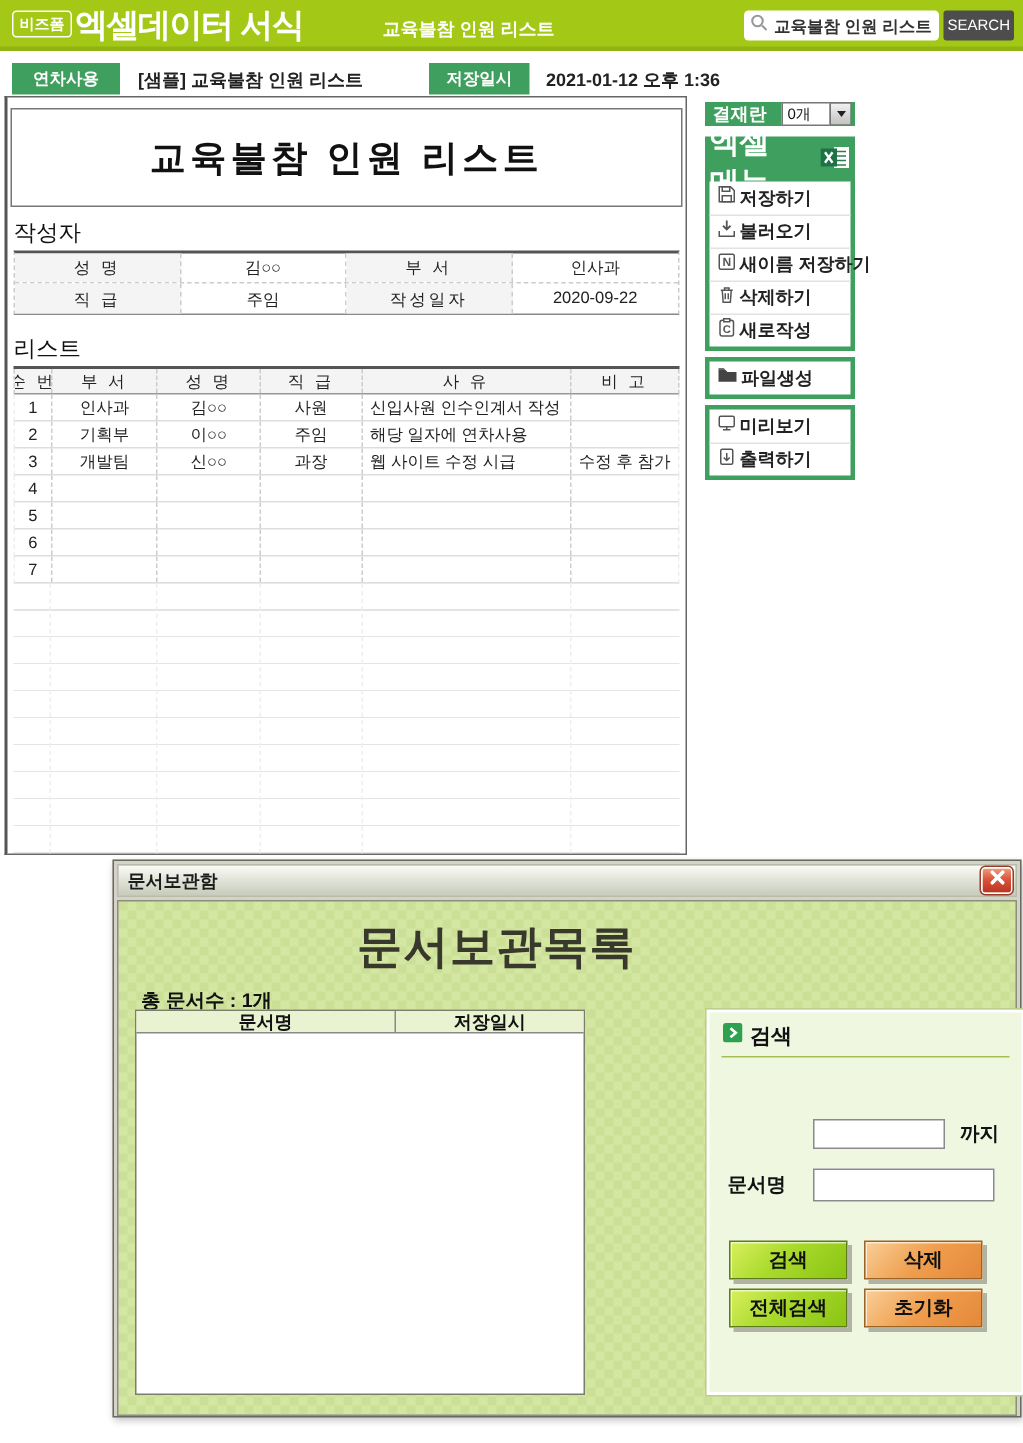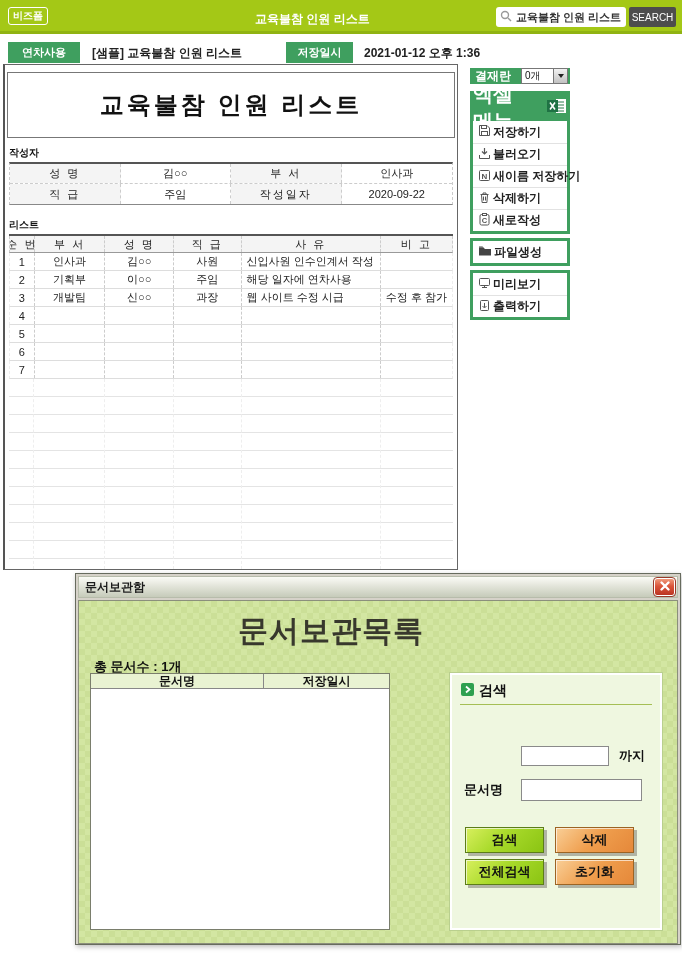--- a/index.html
+++ b/index.html
@@ -18,21 +18,21 @@
   .badge { position:absolute; height:21px; background:#3f9f5f; color:#fff; font-size:11px; font-weight:bold; display:flex; align-items:center; justify-content:center; }
   .badge.b1 { left:8px; top:42px; width:72px; }
   .badge.b2 { left:286px; top:42px; width:67px; }
   .info-val { position:absolute; top:45px; font-size:12px; font-weight:bold; color:#222; white-space:nowrap; }
   .info-val.v1 { left:92px; }
   .info-val.v2 { left:364px; }
 
   
   .sheet { position:absolute; left:3px; top:64px; width:455px; height:506px; background:#fff; border:1px solid #666; border-left:2px solid #555; display:flex; flex-direction:column; overflow:hidden; }
   .doc-title-box { margin:7px 2px 0 2px; height:66px; border:1px solid #777; display:flex; align-items:center; justify-content:center; font-size:24px; font-weight:800; letter-spacing:3px; color:#111; }
-  .section-label { margin:8px 0 2px 4px; font-size:10px; font-weight:bold; color:#111; }
+  .section-label { margin:8px 0 2px 4px; font-size:15px; font-weight:normal; color:#111; }
   .section-label.list { margin-top:13px; }
   .author-table { margin:0 4px; border-top:2px solid #555; border-bottom:1px solid #888; border-left:1px dashed #ccc; border-right:1px dashed #ccc; }
   .a-row { display:grid; grid-template-columns:25% 25% 25% 25%; height:20px; }
   .a-row:first-child { border-bottom:1px dashed #ccc; }
   .a-cell { display:flex; align-items:center; justify-content:center; font-size:11px; color:#222; border-right:1px dashed #ccc; }
   .a-cell:last-child { border-right:none; }
   .a-cell.lbl { background:#f4f4f4; letter-spacing:2px; }
   .list-table { margin:0 4px; border-top:2px solid #555; }
   .l-head { display:grid; grid-template-columns:5.6% 16% 15.5% 15.3% 31.5% 16.1%; height:17px; background:#f4f4f4; border-bottom:1px solid #999; border-left:1px dashed #ccc; border-right:1px dashed #ccc; }
   .l-head .l-cell { letter-spacing:2px; }
@@ -72,38 +72,39 @@
   .doc-list-panel { position:absolute; left:11px; top:72px; width:300px; height:257px; background:#fff; border:1px solid #7a7e6c; }
   .dl-head { display:flex; height:15px; border-bottom:1px solid #888; }
   .dl-head .hc { background:#e9f3d2; font-size:12px; font-weight:bold; color:#111; display:flex; align-items:center; justify-content:center; }
   .dl-head .hc.c1 { width:173px; border-right:1px solid #888; }
   .dl-head .hc.c2 { flex:1; }
   .dl-row { display:flex; align-items:center; height:18px; cursor:pointer; }
   .radio { width:10px; height:10px; border:2px solid #1a1a1a; border-radius:50%; margin:0 3px 0 5px; background:#fff; flex:none; }
   .dl-sel { flex:1; border:1px dotted #444; display:flex; height:15px; align-items:center; margin-right:2px; }
   .dl-sel .name { width:152px; text-align:center; font-size:11px; color:#111; white-space:nowrap; overflow:hidden; }
   .dl-sel .saved { flex:1; text-align:center; font-size:11px; color:#111; white-space:nowrap; }
-  .search-panel { position:absolute; left:371px; top:72px; width:212px; height:257px; background:#eff7e0; border:2px solid #fff; outline:1px solid #b9cf8e; }
+  .search-panel { position:absolute; left:392px; top:72px; width:212px; height:257px; background:#eff7e0; border:2px solid #fff; outline:1px solid #b9cf8e; }
   .sp-head { position:absolute; left:9px; top:7px; display:flex; align-items:center; gap:5px; }
   .sp-head .sp-label { font-size:14px; font-weight:bold; color:#111; }
   .sp-rule { position:absolute; left:8px; right:8px; top:29px; border-top:1px solid #a5bf55; }
   .f-row { position:absolute; left:0; right:0; display:flex; align-items:center; }
   .f-label { font-size:13px; font-weight:bold; color:#111; white-space:nowrap; }
   .f-input { height:20px; background:#fff; border:1px solid #8a8a8a; font-size:12px; padding:0 3px; font-family:"Liberation Sans", sans-serif; }
   .btn-row { position:absolute; left:13px; display:flex; gap:11px; }
   .dlg-btn { width:79px; height:26px; border:1px solid #777; font-size:13px; font-weight:bold; color:#111; display:flex; align-items:center; justify-content:center; cursor:pointer; box-shadow:3px 3px 0 rgba(125,125,115,.55), inset 1px 1px 0 rgba(255,255,255,.65); font-family:"Liberation Sans", sans-serif; }
   .dlg-btn.green { background:linear-gradient(135deg,#d8ef5e 0%,#a9da2b 45%,#8bc413 100%); border-color:#5c7d19; }
   .dlg-btn.orange { background:linear-gradient(135deg,#f9cf97 0%,#ef9e4d 50%,#e5883a 100%); border-color:#9c6424; }
   .dlg-btn.gray { background:linear-gradient(135deg,#f2f2f2 0%,#d3d3d3 50%,#bcbcbc 100%); border-color:#6f6f6f; }
 </style>
 </head>
 <body>
 
 <div class="top-header">
   <span class="logo-tag">비즈폼</span>
+  <span class="app-title">엑셀데이터 서식</span>
   <span class="app-subtitle">교육불참 인원 리스트</span>
   <div class="search-box">
     <span><svg width="12" height="12">
           <circle cx="5" cy="5" r="3.5" fill="none" stroke="#999" stroke-width="1.4"></circle>
           <path d="M8 8 l3 3" stroke="#999" stroke-width="1.4"></path>
         </svg></span>
     <span class="val">교육불참 인원 리스트</span>
   </div>
   <div class="search-btn">SEARCH</div>
 </div>

